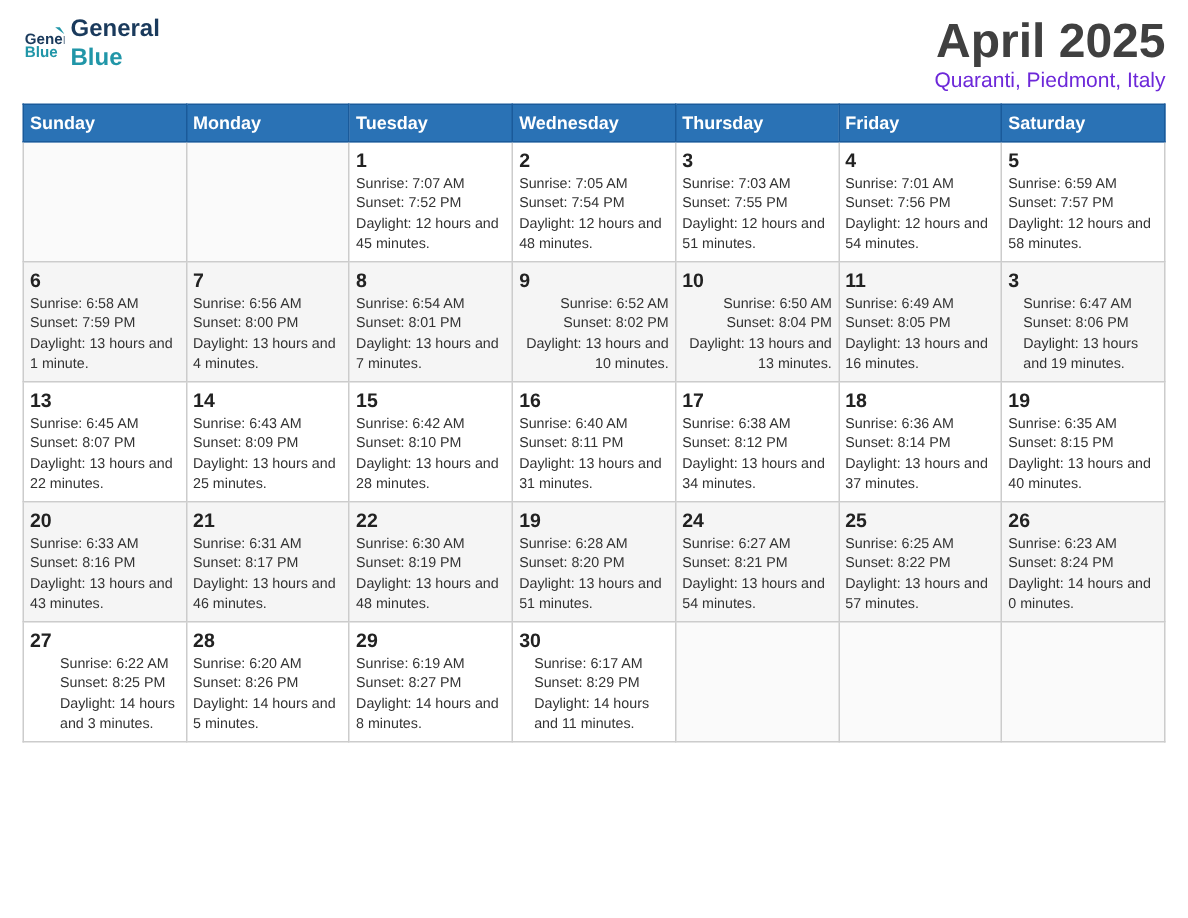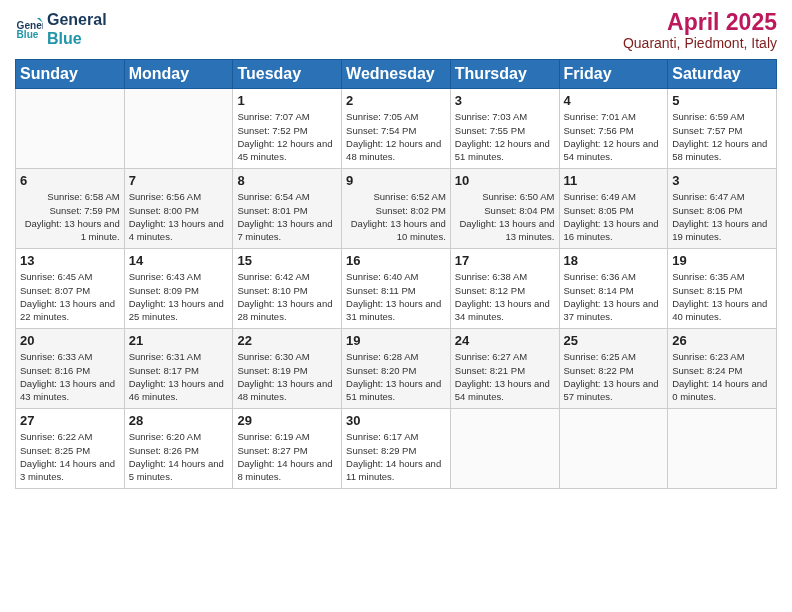--- a/index.html
+++ b/index.html
@@ -28,38 +28,38 @@
       gap: 4px;
     }
     .logo-icon {
       width: 28px;
       height: 28px;
     }
     .title-area {
       text-align: right;
     }
     .month-title {
-      font-size: 23px;
+      font-size: 32px;
       font-weight: bold;
-      color: #be185d;
+      color: #404040;
       line-height: 1.1;
     }
     .location {
       font-size: 14px;
-      color: #7f1d1d;
+      color: #6d28d9;
     }
     table {
       width: 100%;
       border-collapse: collapse;
       table-layout: fixed;
     }
     thead tr th {
       background: #2a72b5;
       color: #fff;
-      font-size: 16px;
+      font-size: 12px;
       font-weight: bold;
       padding: 5px 4px;
       text-align: left;
       border: 1px solid #1a5a9a;
     }
     tbody tr td {
       border: 1px solid #ccc;
       vertical-align: top;
       padding: 4px 4px;
       font-size: 10px;
@@ -151,21 +151,21 @@
           <td>
             <span class="day-num">5</span>
             <div class="day-detail" style="white-space: pre-line;">Sunrise: 6:59 AM
 Sunset: 7:57 PM
 Daylight: 12 hours and 58 minutes.</div>
           </td>
         </tr>
         <tr>
           <td>
             <span class="day-num">6</span>
-            <div class="day-detail" style="white-space: pre-line; text-align: right;">Sunrise: 6:58 AM
+            <div class="day-detail" style="white-space: pre-line;">Sunrise: 6:58 AM
 Sunset: 7:59 PM
 Daylight: 13 hours and 1 minute.</div>
           </td>
           <td>
             <span class="day-num">7</span>
             <div class="day-detail" style="white-space: pre-line;">Sunrise: 6:56 AM
 Sunset: 8:00 PM
 Daylight: 13 hours and 4 minutes.</div>
           </td>
           <td>
@@ -187,21 +187,21 @@
 Daylight: 13 hours and 13 minutes.</div>
           </td>
           <td>
             <span class="day-num">11</span>
             <div class="day-detail" style="white-space: pre-line;">Sunrise: 6:49 AM
 Sunset: 8:05 PM
 Daylight: 13 hours and 16 minutes.</div>
           </td>
           <td>
             <span class="day-num">3</span>
-            <div class="day-detail" style="white-space: pre-line;">Sunrise: 6:47 AM
+            <div class="day-detail" style="white-space: pre-line; margin-left: 10px;">Sunrise: 6:47 AM
 Sunset: 8:06 PM
 Daylight: 13 hours and 19 minutes.</div>
           </td>
         </tr>
         <tr>
           <td>
             <span class="day-num">13</span>
             <div class="day-detail" style="white-space: pre-line;">Sunrise: 6:45 AM
 Sunset: 8:07 PM
 Daylight: 13 hours and 22 minutes.</div>
@@ -283,39 +283,39 @@
           <td>
             <span class="day-num">26</span>
             <div class="day-detail" style="white-space: pre-line;">Sunrise: 6:23 AM
 Sunset: 8:24 PM
 Daylight: 14 hours and 0 minutes.</div>
           </td>
         </tr>
         <tr>
           <td>
             <span class="day-num">27</span>
-            <div class="day-detail" style="white-space: pre-line;">Sunrise: 6:22 AM
+            <div class="day-detail" style="white-space: pre-line; margin-left: 20px;">Sunrise: 6:22 AM
 Sunset: 8:25 PM
 Daylight: 14 hours and 3 minutes.</div>
           </td>
           <td>
             <span class="day-num">28</span>
             <div class="day-detail" style="white-space: pre-line;">Sunrise: 6:20 AM
 Sunset: 8:26 PM
 Daylight: 14 hours and 5 minutes.</div>
           </td>
           <td>
             <span class="day-num">29</span>
             <div class="day-detail" style="white-space: pre-line;">Sunrise: 6:19 AM
 Sunset: 8:27 PM
 Daylight: 14 hours and 8 minutes.</div>
           </td>
           <td>
             <span class="day-num">30</span>
-            <div class="day-detail" style="white-space: pre-line;">Sunrise: 6:17 AM
+            <div class="day-detail" style="white-space: pre-line; margin-left: 10px;">Sunrise: 6:17 AM
 Sunset: 8:29 PM
 Daylight: 14 hours and 11 minutes.</div>
           </td>
           <td class="empty"></td>
           <td class="empty"></td>
           <td class="empty"></td>
         </tr>
       </tbody>
   </table>
 </div>

